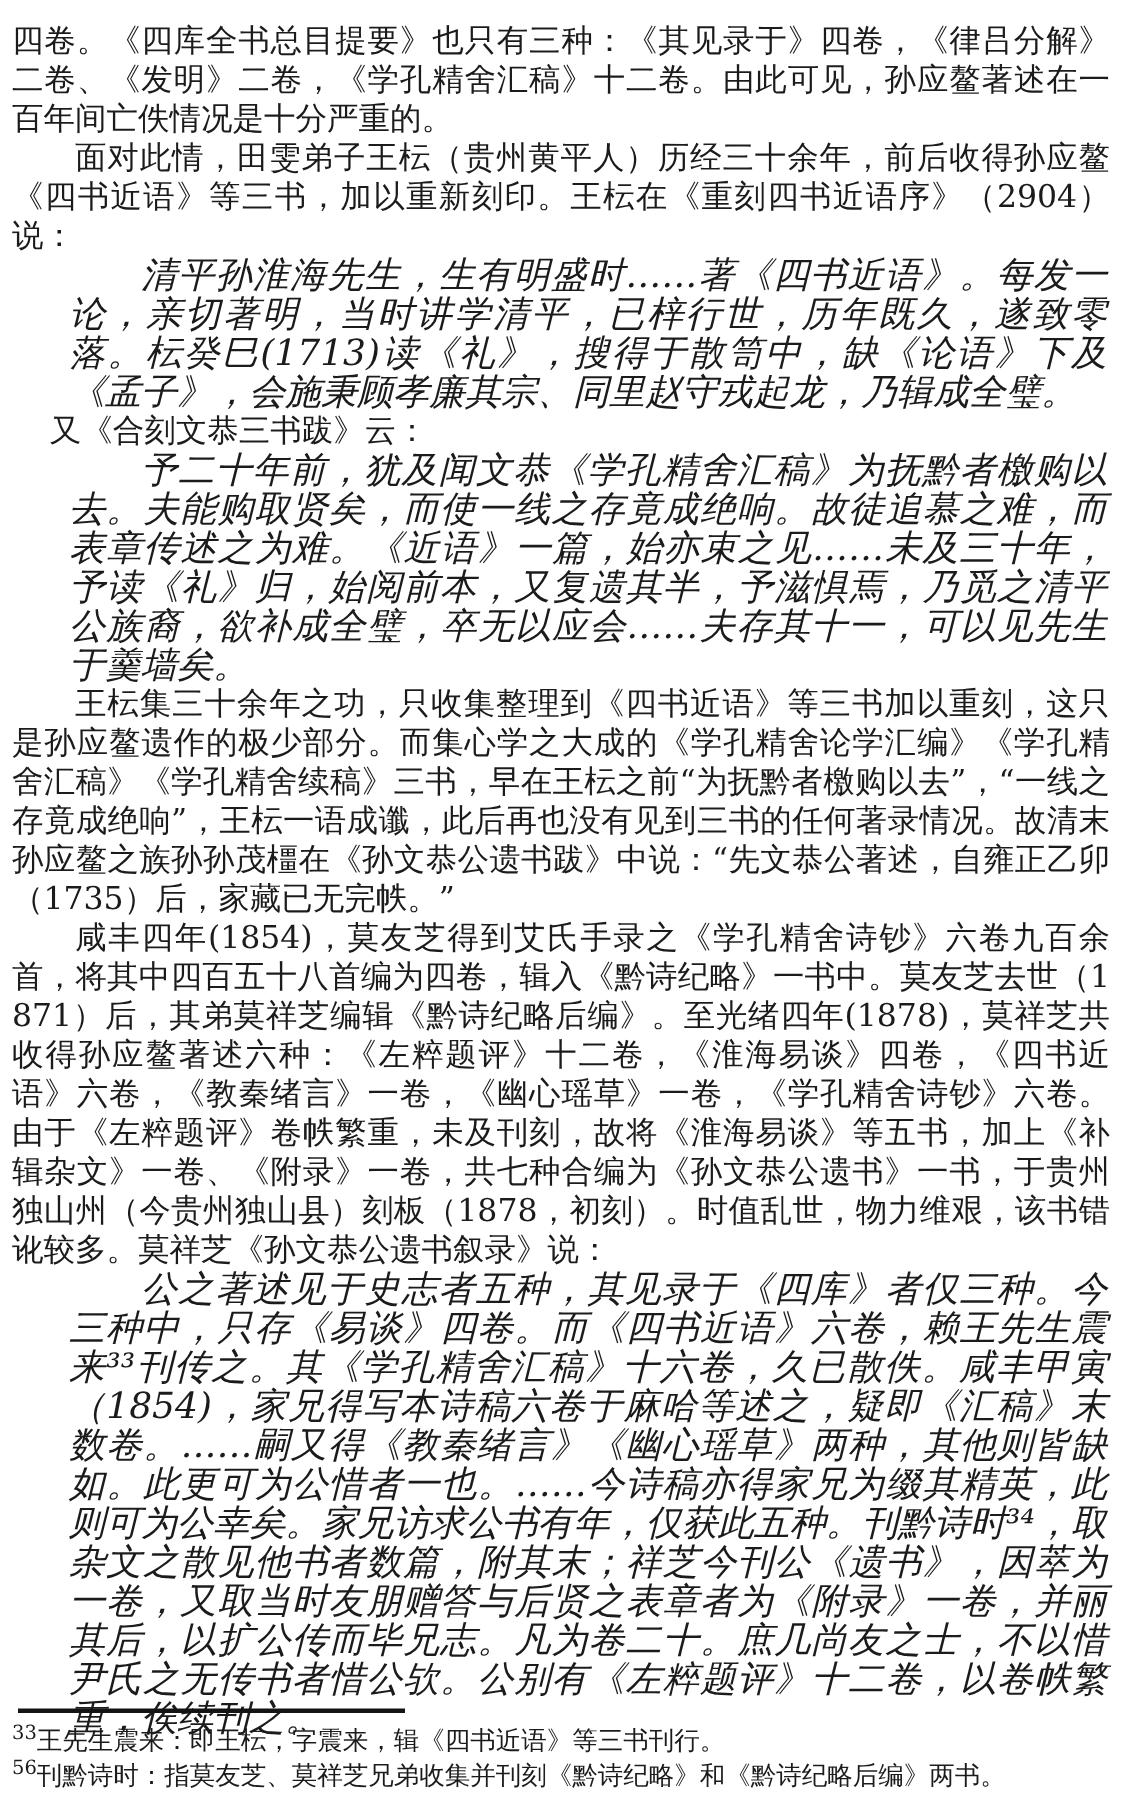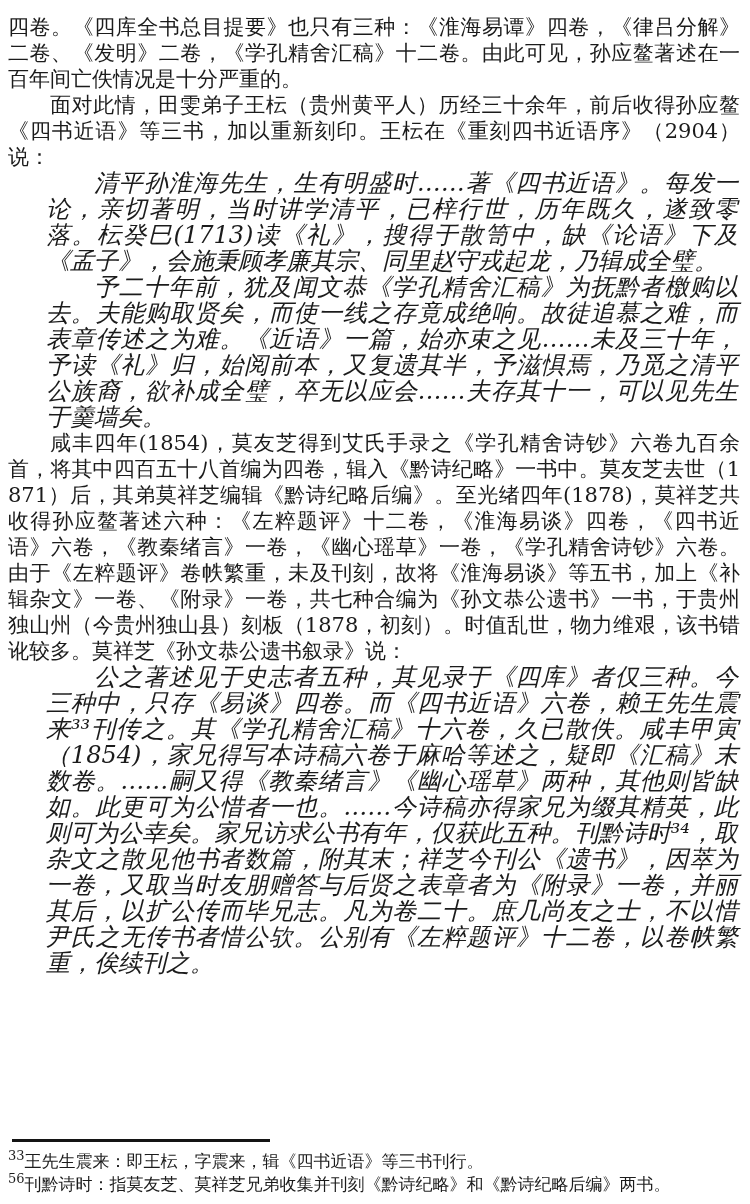--- a/index.html
+++ b/index.html
@@ -57,29 +57,31 @@
     font-size: 13px;
     line-height: 0;
     vertical-align: super;
   }
 </style>
 </head>
 <body>
 
 <div class="page">
 
-  <p class="para-cont">四卷。《四库全书总目提要》也只有三种：《淮海易谭》四卷，《律吕分解》二卷、《发明》二卷，《学孔精舍汇稿》十二卷。由此可见，孙应鳌著述在一百年间亡佚情况是十分严重的。</p>
+  <p class="para-cont">四卷。《四库全书总目提要》也只有三种：《其见录于》四卷，《律吕分解》二卷、《发明》二卷，《学孔精舍汇稿》十二卷。由此可见，孙应鳌著述在一百年间亡佚情况是十分严重的。</p>
 
   <p class="para">面对此情，田雯弟子王枟（贵州黄平人）历经三十余年，前后收得孙应鳌《四书近语》等三书，加以重新刻印。王枟在《重刻四书近语序》（2904）说：</p>
 
   <p class="quote">清平孙淮海先生，生有明盛时……著《四书近语》。每发一论，亲切著明，当时讲学清平，已梓行世，历年既久，遂致零落。枟癸巳(1713)读《礼》，搜得于散笥中，缺《论语》下及《孟子》，会施秉顾孝廉其宗、同里赵守戎起龙，乃辑成全璧。</p>
 
+  <p class="para-small-indent">又《合刻文恭三书跋》云：</p>
 
   <p class="quote">予二十年前，犹及闻文恭《学孔精舍汇稿》为抚黔者檄购以去。夫能购取贤矣，而使一线之存竟成绝响。故徒追慕之难，而表章传述之为难。《近语》一篇，始亦束之见……未及三十年，予读《礼》归，始阅前本，又复遗其半，予滋惧焉，乃觅之清平公族裔，欲补成全璧，卒无以应会……夫存其十一，可以见先生于羹墙矣。</p>
 
+  <p class="para">王枟集三十余年之功，只收集整理到《四书近语》等三书加以重刻，这只是孙应鳌遗作的极少部分。而集心学之大成的《学孔精舍论学汇编》《学孔精舍汇稿》《学孔精舍续稿》三书，早在王枟之前“为抚黔者檄购以去”，“一线之存竟成绝响”，王枟一语成谶，此后再也没有见到三书的任何著录情况。故清末孙应鳌之族孙孙茂橿在《孙文恭公遗书跋》中说：“先文恭公著述，自雍正乙卯（1735）后，家藏已无完帙。”</p>
 
 
   <p class="para">咸丰四年(1854)，莫友芝得到艾氏手录之《学孔精舍诗钞》六卷九百余首，将其中四百五十八首编为四卷，辑入《黔诗纪略》一书中。莫友芝去世（1871）后，其弟莫祥芝编辑《黔诗纪略后编》。至光绪四年(1878)，莫祥芝共收得孙应鳌著述六种：《左粹题评》十二卷，《淮海易谈》四卷，《四书近语》六卷，《教秦绪言》一卷，《幽心瑶草》一卷，《学孔精舍诗钞》六卷。由于《左粹题评》卷帙繁重，未及刊刻，故将《淮海易谈》等五书，加上《补辑杂文》一卷、《附录》一卷，共七种合编为《孙文恭公遗书》一书，于贵州独山州（今贵州独山县）刻板（1878，初刻）。时值乱世，物力维艰，该书错讹较多。莫祥芝《孙文恭公遗书叙录》说：</p>
 
   <p class="quote">公之著述见于史志者五种，其见录于《四库》者仅三种。今三种中，只存《易谈》四卷。而《四书近语》六卷，赖王先生震来³³刊传之。其《学孔精舍汇稿》十六卷，久已散佚。咸丰甲寅（1854)，家兄得写本诗稿六卷于麻哈等述之，疑即《汇稿》末数卷。……嗣又得《教秦绪言》《幽心瑶草》两种，其他则皆缺如。此更可为公惜者一也。……今诗稿亦得家兄为缀其精英，此则可为公幸矣。家兄访求公书有年，仅获此五种。刊黔诗时³⁴，取杂文之散见他书者数篇，附其末；祥芝今刊公《遗书》，因萃为一卷，又取当时友朋赠答与后贤之表章者为《附录》一卷，并丽其后，以扩公传而毕兄志。凡为卷二十。庶几尚友之士，不以惜尹氏之无传书者惜公欤。公别有《左粹题评》十二卷，以卷帙繁重，俟续刊之。</p>
 
   <div class="footnotes">
     <div class="fn-sep"></div>
     <p><sup>33</sup><span>王先生震来：即王枟，字震来，辑《四书近语》等三书刊行。</span></p>
     <p><sup>56</sup><span>刊黔诗时：指莫友芝、莫祥芝兄弟收集并刊刻《黔诗纪略》和《黔诗纪略后编》两书。</span></p>

